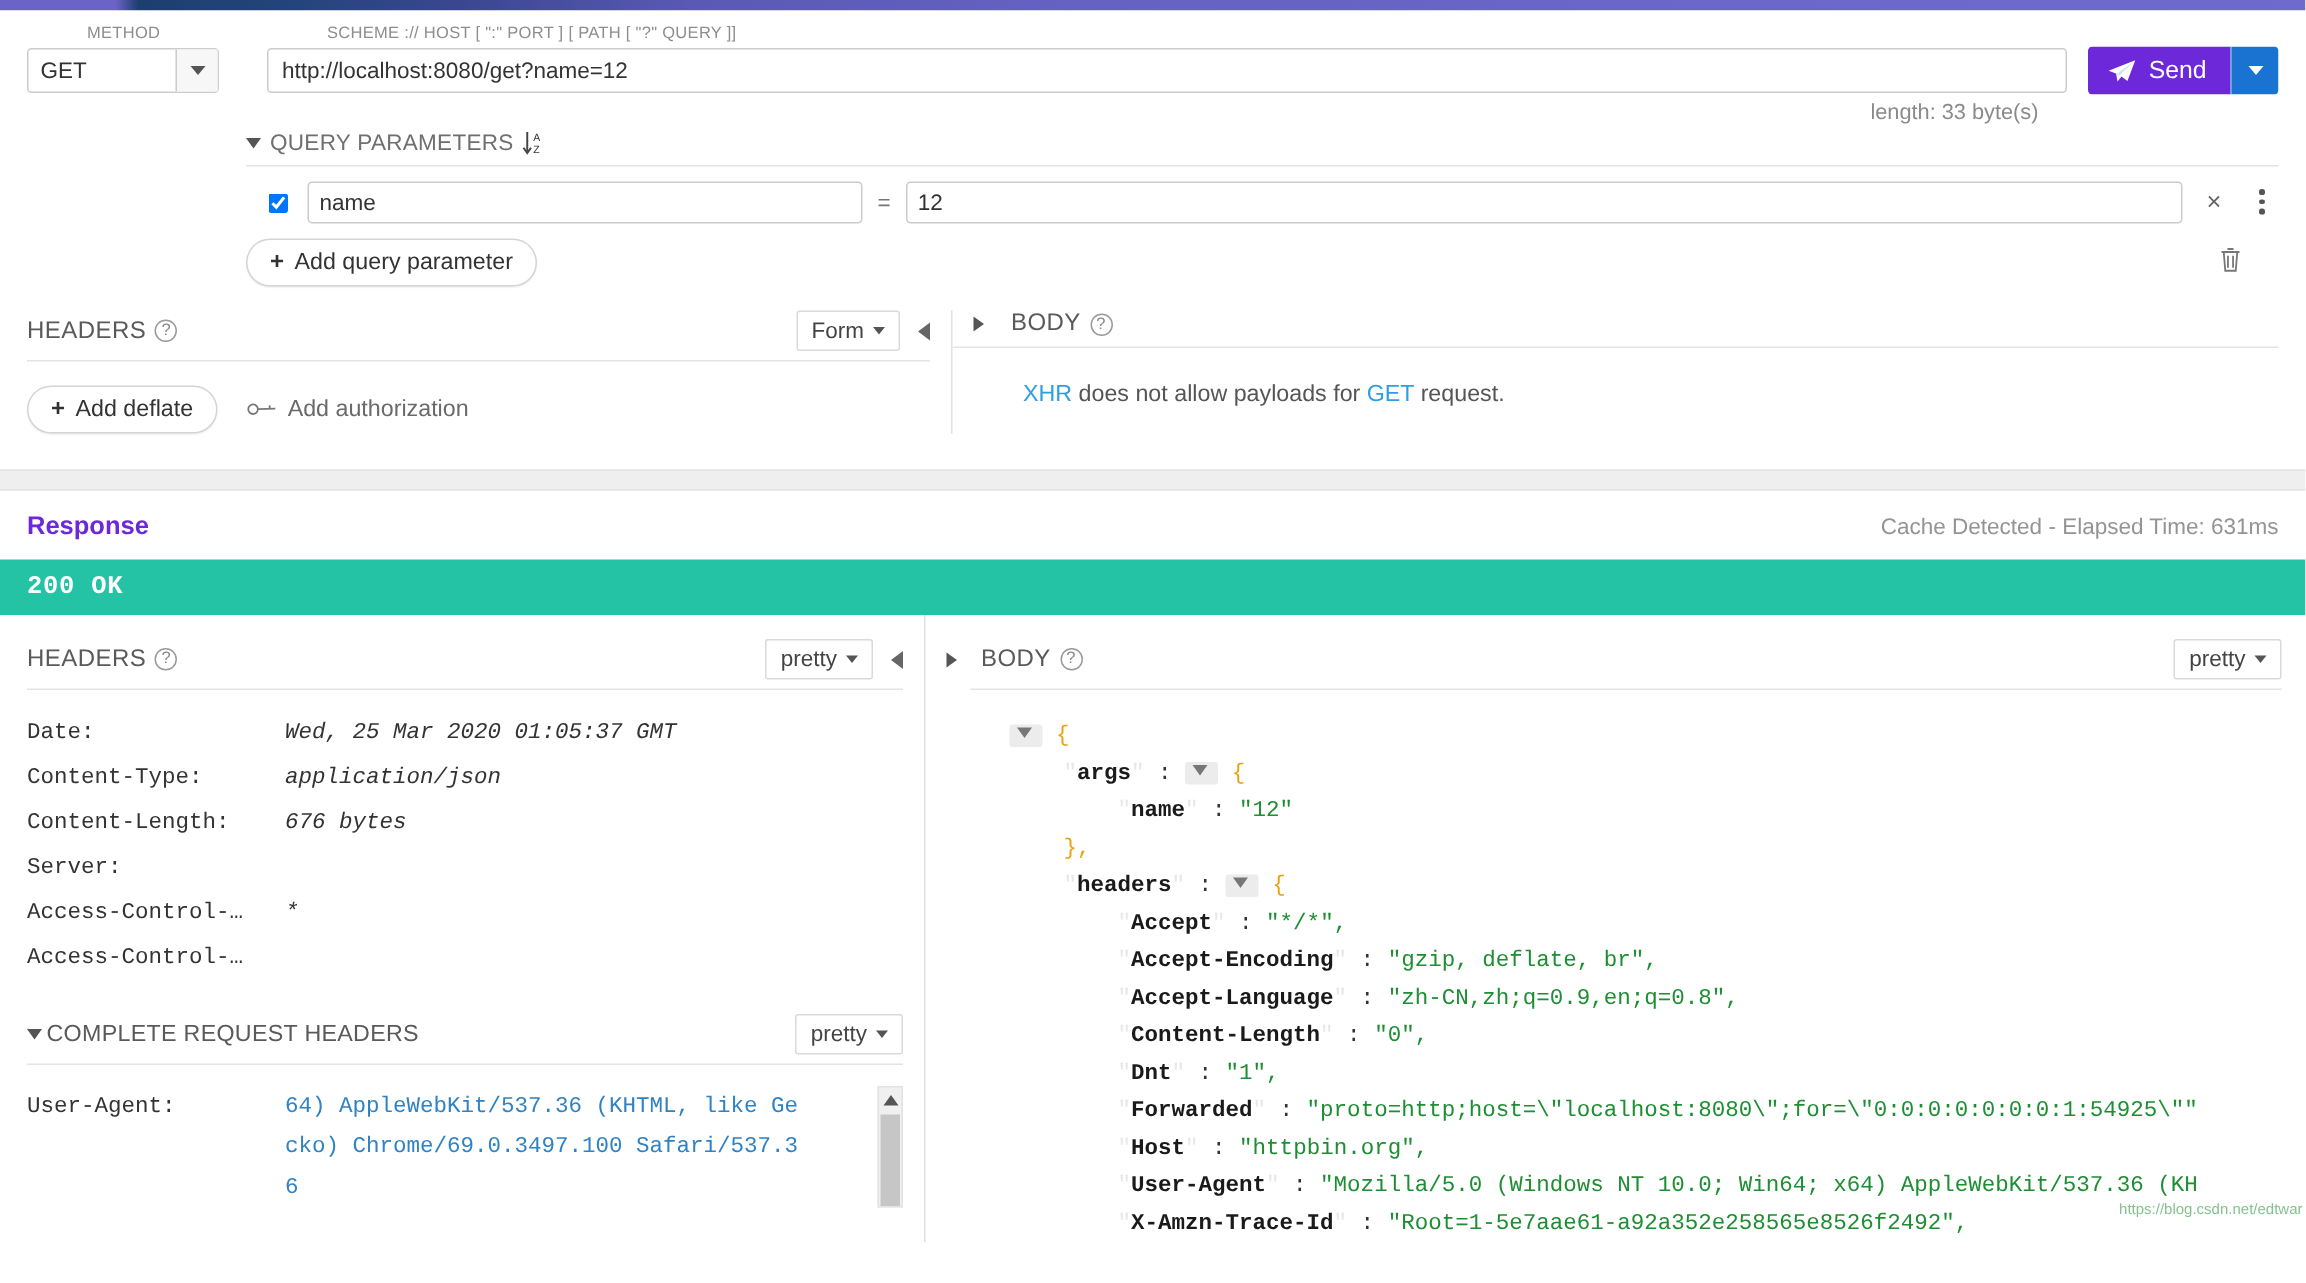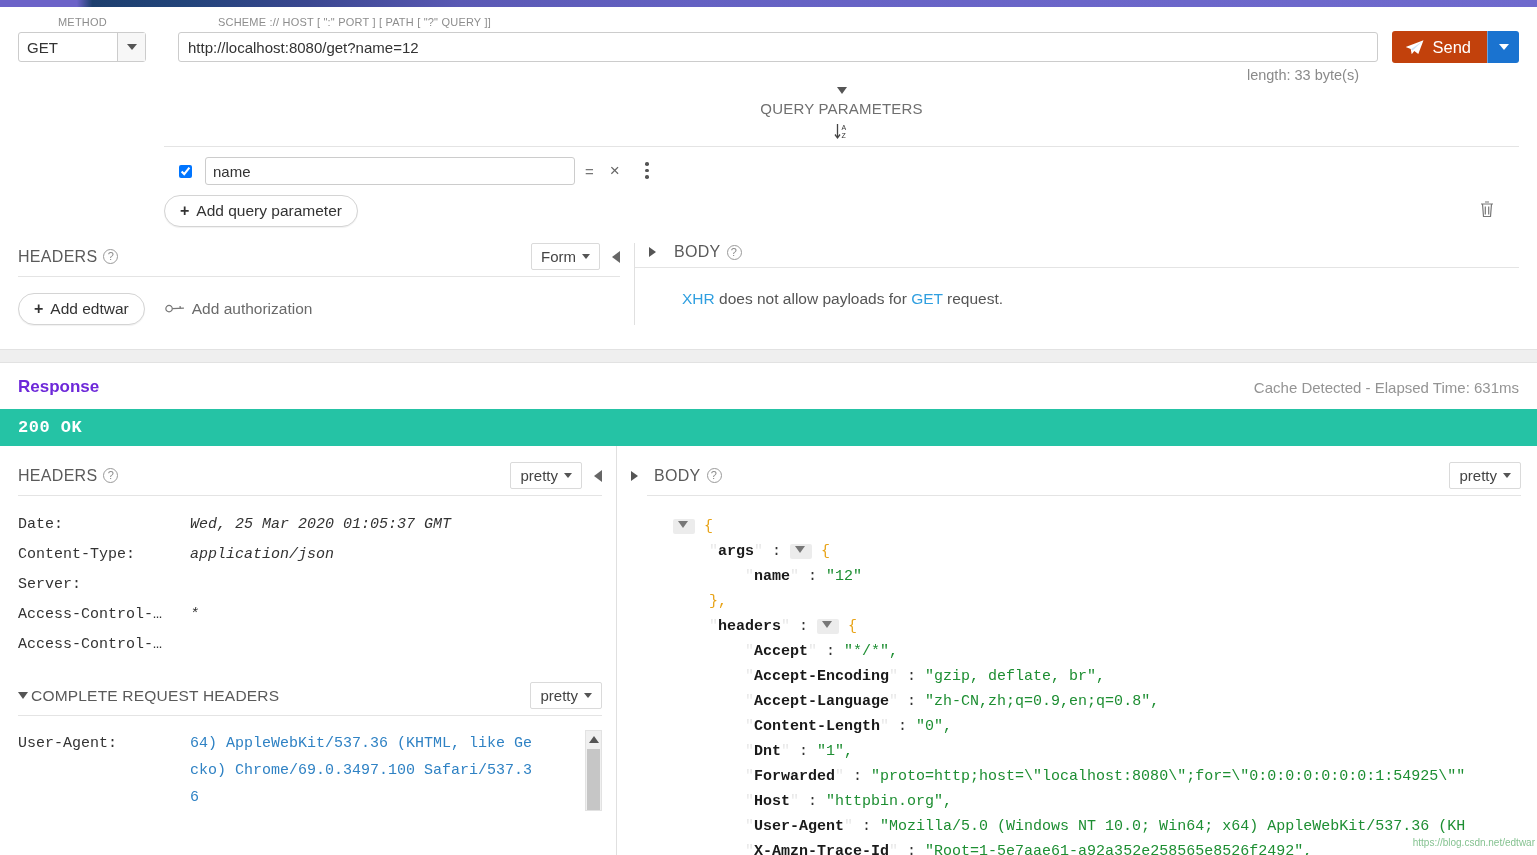--- a/index.html
+++ b/index.html
@@ -78,21 +78,21 @@
     background: #fff;
   }
   .send-wrap {
     margin-left: 14px;
     display: flex;
     height: 32px;
     border-radius: 3px;
     overflow: hidden;
   }
   .send-btn {
-    background: #c2410c;
+    background: #6d28d9;
     color: #fff;
     border: none;
     font-size: 16.5px;
     padding: 0 16px 0 13px;
     display: flex; align-items: center; gap: 8px;
     cursor: pointer;
     font-family: "Liberation Sans", sans-serif;
   }
   .send-split {
     background: #1a73d0;
@@ -118,21 +118,20 @@
 
   
   .qp-section { margin-left: 146px; margin-top: 4px; }
   .qp-head {
     display: flex; align-items: center; gap: 6px;
     font-size: 15px; color: #6f6f6f;
     letter-spacing: .2px;
     border-bottom: 1px solid #e4e4e4;
     padding-bottom: 6px;
     padding-right: 0;
-    flex-direction: column;
   }
   .tri-dn {
     width: 0; height: 0;
     border-left: 5px solid transparent;
     border-right: 5px solid transparent;
     border-top: 7px solid #555;
   }
   .tri-rt {
     width: 0; height: 0;
     border-top: 5px solid transparent;
@@ -376,20 +375,21 @@
           <text x="7.5" y="7" font-size="7" font-family="Liberation Sans" fill="#333">A</text>
           <text x="7.5" y="15" font-size="7" font-family="Liberation Sans" fill="#333">Z</text>
         </svg>
       </span>
     </div>
 
     <div class="qp-row">
       <input type="checkbox" class="qp-check" checked="" style="">
       <input class="qp-key" value="name" style="">
       <span class="eq">=</span>
+      <input class="qp-val" value="12" style="">
       <span class="x-btn">×</span>
       <span class="kebab">
         <span></span>
         <span></span>
         <span></span>
       </span>
     </div>
 
     <div class="qp-addrow">
       <button class="pill-btn">
@@ -415,21 +415,21 @@
           <span>Form</span>
           <span class="caret-sm"></span>
         </div>
         <div class="collapse-arrows">
           <span class="arr-l"></span>
         </div>
       </div>
       <div class="hdr-actions">
         <button class="pill-btn">
           <span class="plus">+</span>
-          <span>Add edtwar</span>
+          <span>Add deflate</span>
         </button>
         <span class="auth-link">
           <span class="key-ico">
             <svg width="17" height="15" viewBox="0 0 17 15" aria-hidden="true">
               <circle cx="4.2" cy="4.2" r="3.2" stroke="#777" stroke-width="1.2" fill="none"></circle>
               <path d="M6.6 6.5 L15 14.4 M12.3 11.8 L13.8 10.2" stroke="#777" stroke-width="1.2" fill="none"></path>
             </svg>
           </span>
           <span>Add authorization</span>
         </span>
@@ -479,20 +479,24 @@
     </div>
 
     <div class="kv-table">
       <div class="kv-row">
         <div class="kv-k">Date:</div>
         <div class="kv-v">Wed, 25 Mar 2020 01:05:37 GMT</div>
       </div>
       <div class="kv-row">
         <div class="kv-k">Content-Type:</div>
         <div class="kv-v">application/json</div>
+      </div>
+      <div class="kv-row">
+        <div class="kv-k">Content-Length:</div>
+        <div class="kv-v">676 bytes</div>
       </div>
       <div class="kv-row">
         <div class="kv-k">Server:</div>
       </div>
       <div class="kv-row">
         <div class="kv-k">Access-Control-…</div>
         <div class="kv-v">*</div>
       </div>
       <div class="kv-row">
         <div class="kv-k">Access-Control-…</div>

